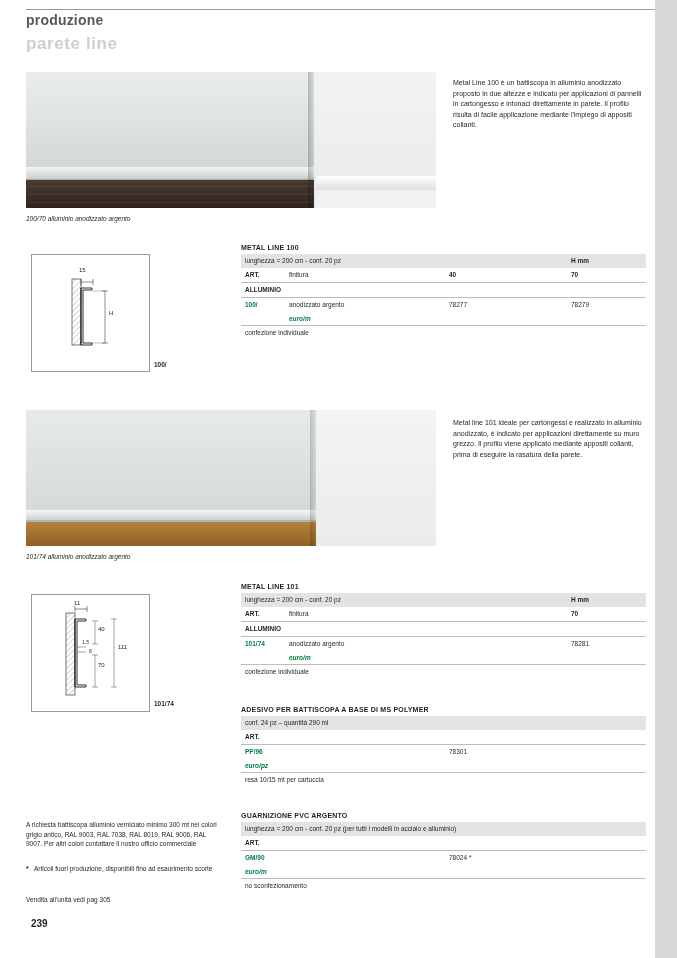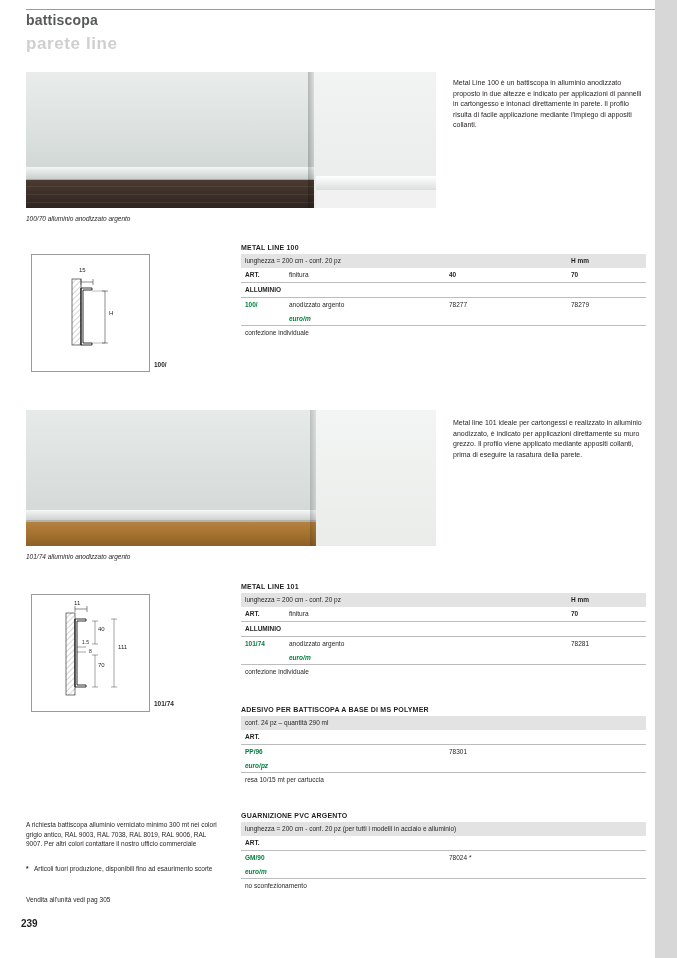--- a/index.html
+++ b/index.html
@@ -205,21 +205,21 @@
   
   .footnote {
     position: absolute;
     left: 26px;
     font-size: 6.5px;
     line-height: 9.5px;
     color: #231f20;
   }
   .page-num {
     position: absolute;
-    left: 21px;
+    left: 31px;
     top: 918px;
     font-size: 10px;
     font-weight: bold;
     color: #231f20;
   }
   
   .desc {
     position: absolute;
     left: 453px;
     width: 195px;
@@ -230,21 +230,21 @@
   svg { display: block; }
 </style>
 </head>
 <body>
 
 <div class="page">
 
   <div class="right-strip"></div>
   <div class="header-rule"></div>
 
-  <div class="title-main">battiscopa</div>
+  <div class="title-main">produzione</div>
   <div class="title-sub">parete line</div>
 
   <div class="photo p1">
     <div class="wall"></div>
     <div class="skirt"></div>
     <div class="skirt-shadow"></div>
     <div class="floor">
       <div class="floor-line" style="top:6px"></div>
       <div class="floor-line" style="top:14px"></div>
       <div class="floor-line" style="top:22px"></div>

